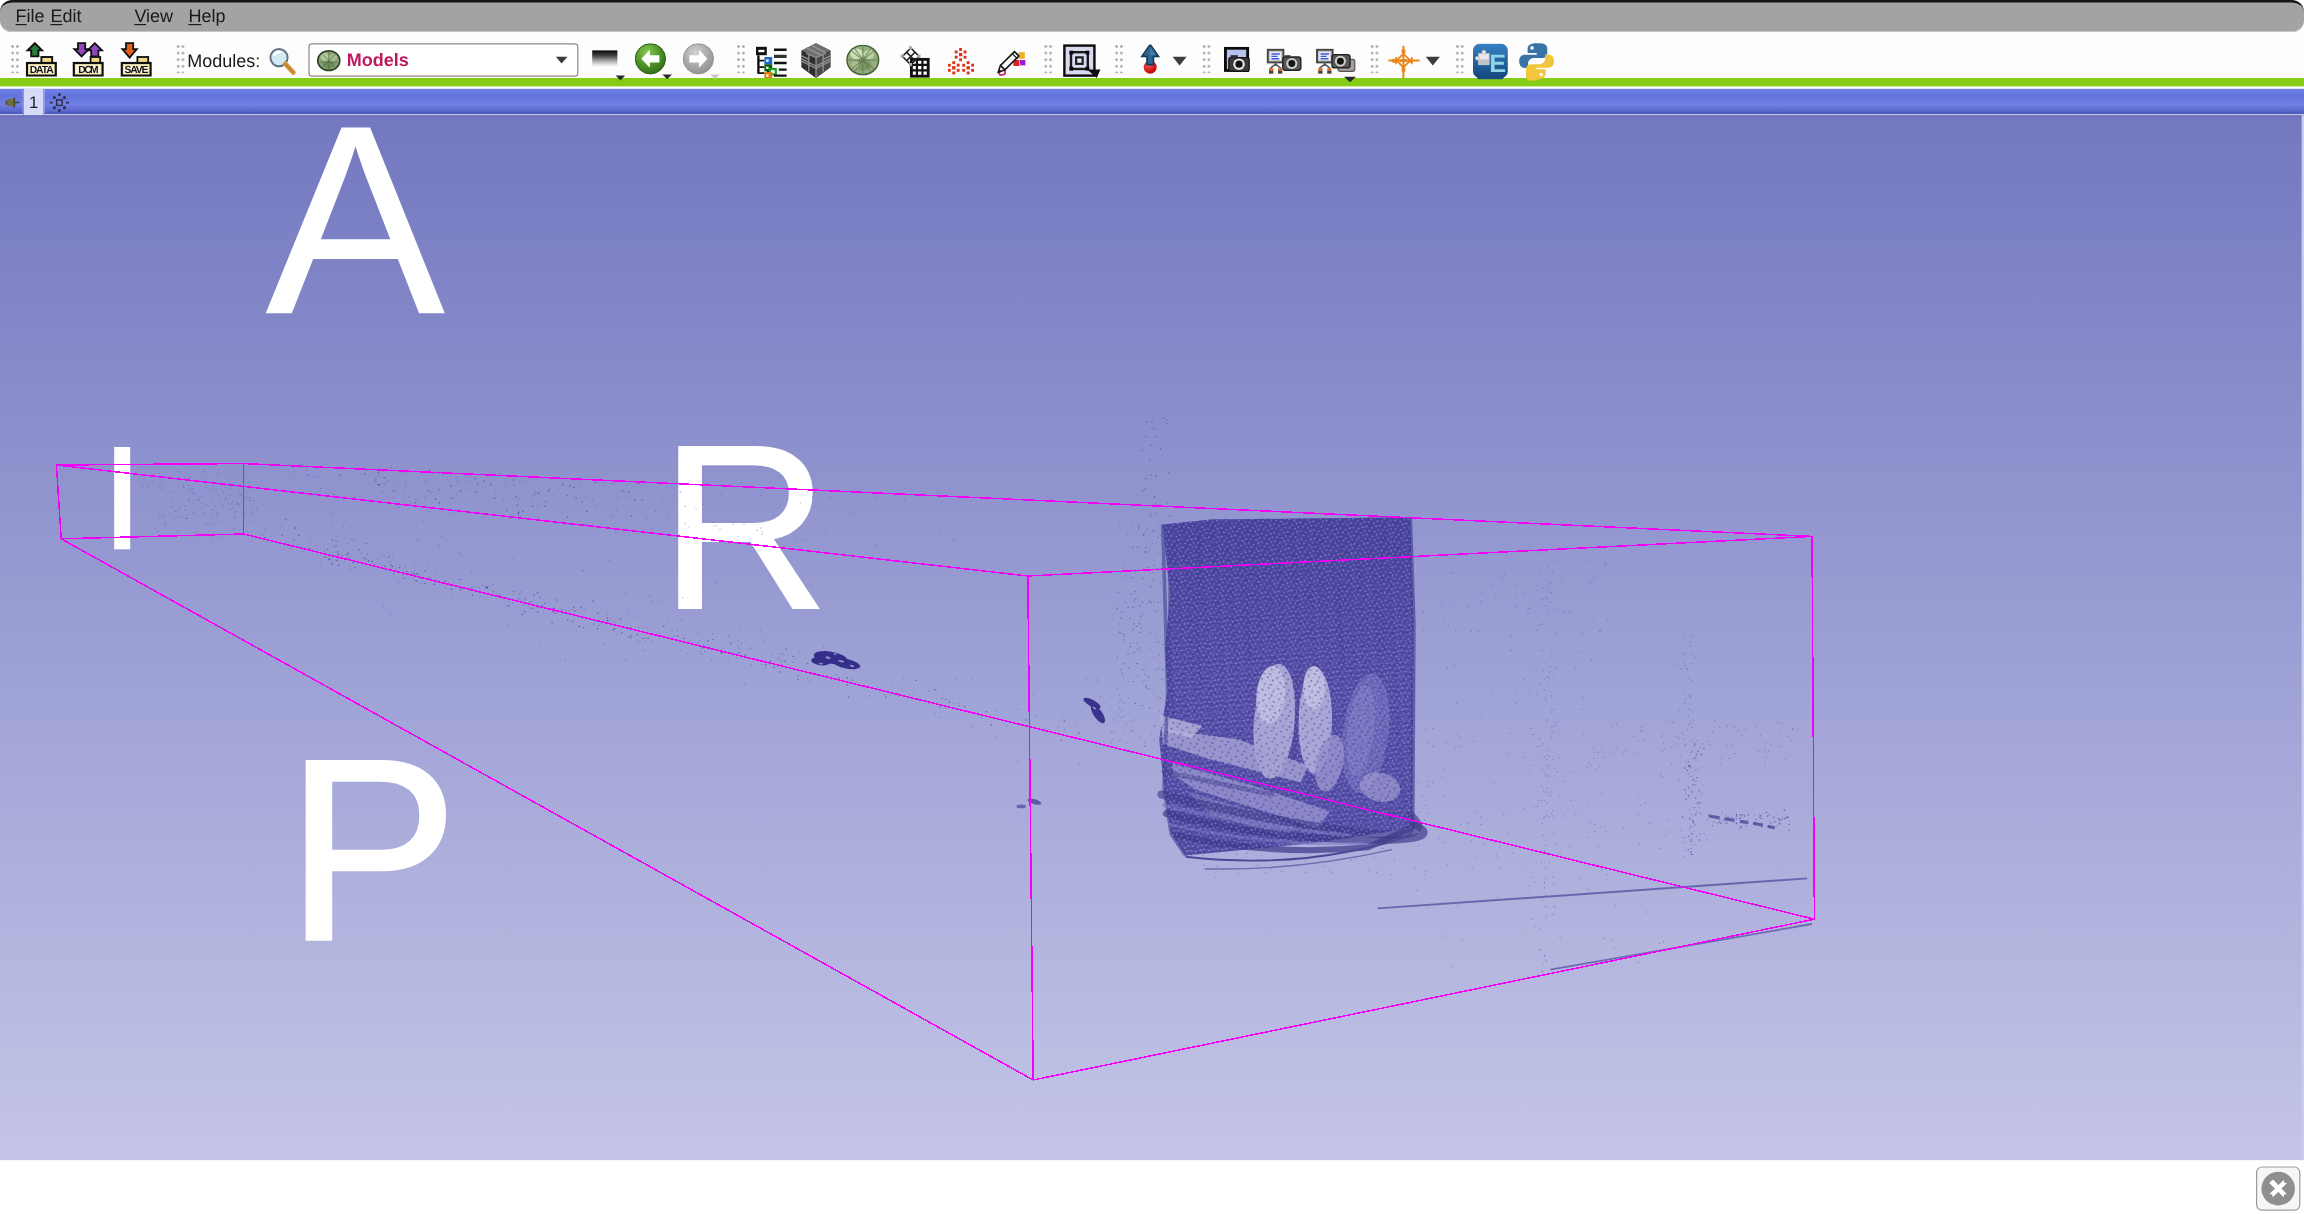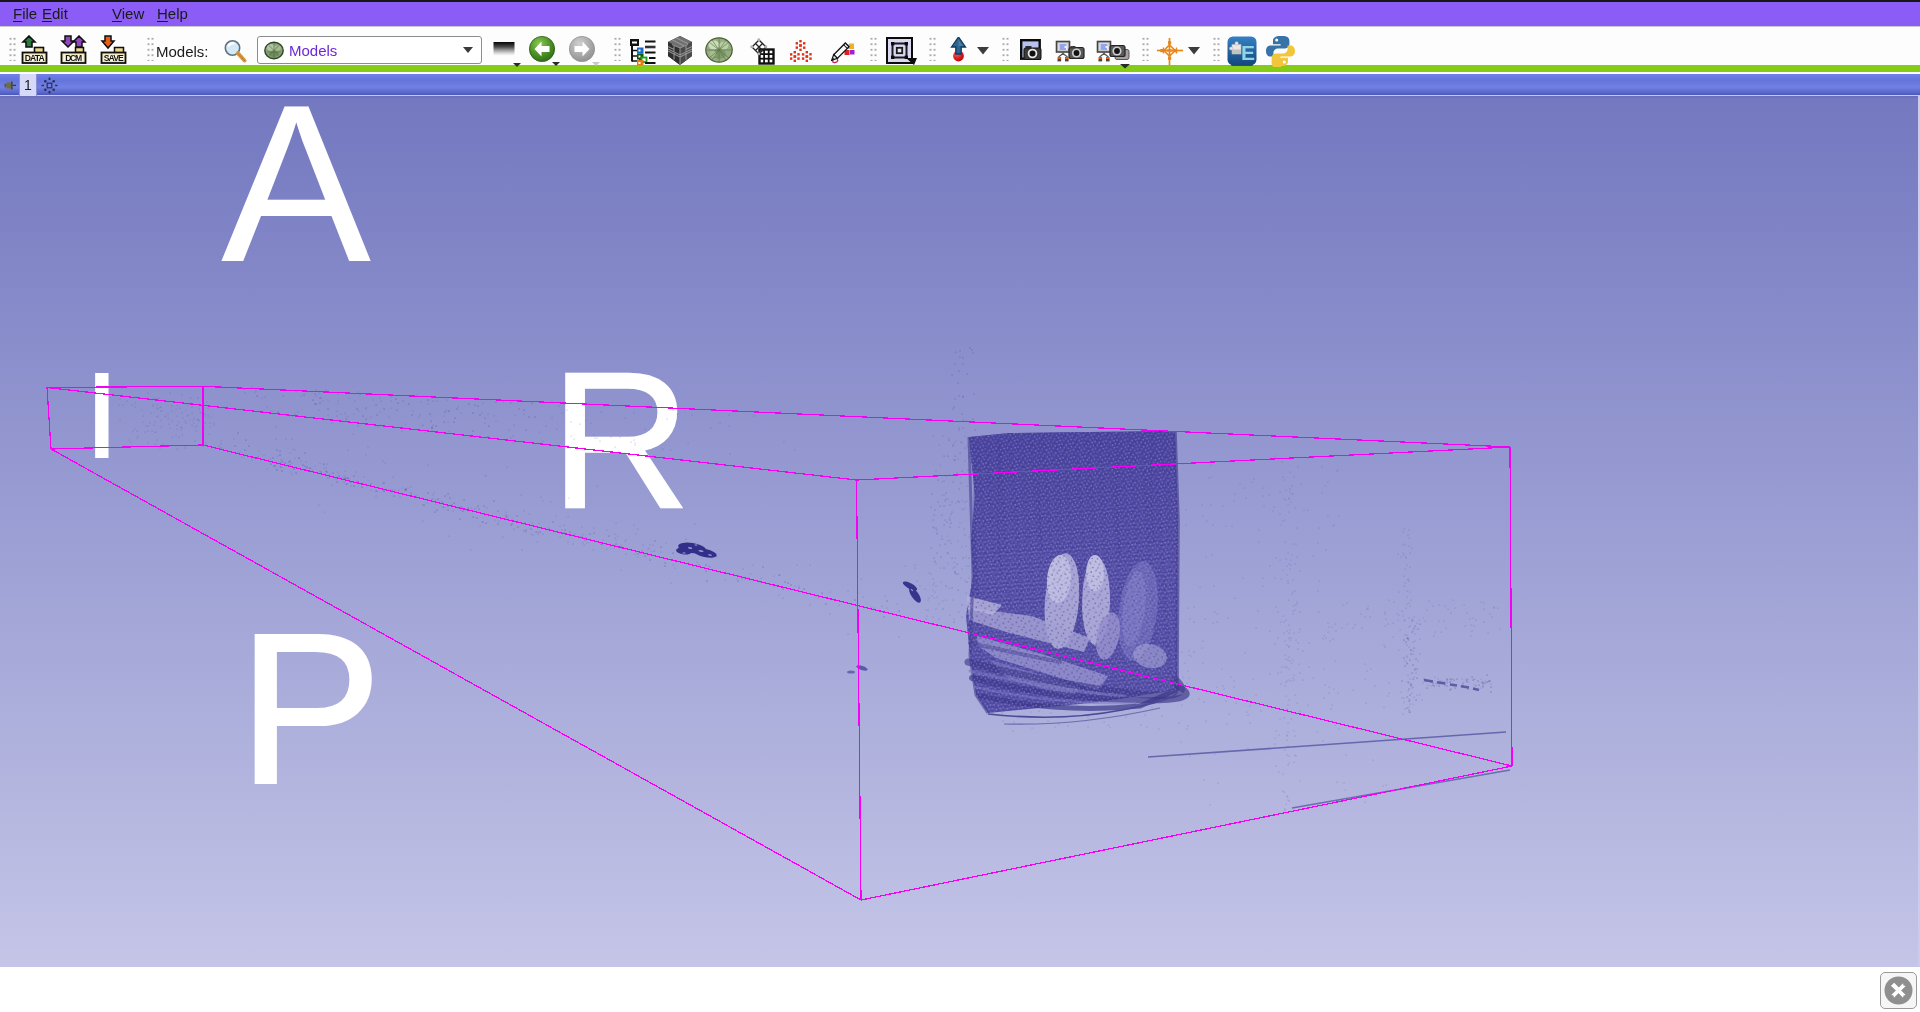--- a/index.html
+++ b/index.html
@@ -1,18 +1,18 @@
 <!DOCTYPE html>
 <html><head>
 <meta charset="utf-8">
 <style>
 html,body{margin:0;padding:0;width:1920px;height:1012px;overflow:hidden;
  font-family:"Liberation Sans",sans-serif;background:#fff;}
-#menubar{position:absolute;left:0;top:0;width:1920px;height:27px;background:#8b5cf6;
- border-top:2px solid #161616;border-bottom:1px solid #c9c9c9;box-sizing:border-box;}
+#menubar{position:absolute;left:0;top:0;width:1920px;height:27px;background:#a3a3a3;
+ border-top:2px solid #161616;border-bottom:1px solid #c9c9c9;box-sizing:border-box;border-radius:10px;}
 .mitem{position:absolute;top:3px;font-size:15px;color:#1a1a1a;}
 .mitem u{text-decoration-thickness:1px;text-underline-offset:2px;}
 #toolbar{position:absolute;left:0;top:27px;width:1920px;height:45px;background:#fdfdfd;
  border-bottom:7px solid #84cc16;box-sizing:border-box;}
 #ctrlbar{position:absolute;left:0;top:74px;width:1920px;height:21px;
  background:linear-gradient(#6f80ee 0%,#6374da 28%,#7280e4 62%,#5a67cc 88%,#4a57b8 100%);border-bottom:1px solid #c6c9e8;}
 #viewport{position:absolute;left:0;top:96px;width:1920px;height:871px;
  background:linear-gradient(#7378c0,#c4c5e7);}
 #bottombar{position:absolute;left:0;top:967px;width:1920px;height:45px;background:#ffffff;}
 .vlabel{position:absolute;color:#fff;font-family:"Liberation Sans",sans-serif;font-weight:normal;line-height:1;}
@@ -48,36 +48,36 @@
  <text x="13.7" y="26" font-size="8.6" font-weight="bold" font-family="Liberation Sans" fill="#111" text-anchor="middle" textLength="17">DCM</text>
 </svg>
 <svg class="ti" style="left:100px;top:8px" width="27" height="29">
  <polygon points="5,1 5,6 2,6 8,13 14,6 11,6 11,1" fill="#e55f1a" stroke="#101010" stroke-width="1.5"></polygon>
  <rect x="14.5" y="12.5" width="9" height="6" fill="#efd98a" stroke="#101010" stroke-width="1.5"></rect>
  <rect x="1.5" y="17.5" width="24" height="10.5" fill="#f0e4a8" stroke="#101010" stroke-width="1.8"></rect>
  <rect x="3.4" y="19.6" width="20.2" height="6.4" fill="#fcf8e0"></rect>
  <text x="13.7" y="26" font-size="8.6" font-weight="bold" font-family="Liberation Sans" fill="#111" text-anchor="middle" textLength="20">SAVE</text>
 </svg>
 <div class="grip" style="left:146px"></div>
-<div class="tlabel" style="left:156px;top:16px">Models:</div>
+<div class="tlabel" style="left:156px;top:16px">Modules:</div>
 <svg class="ti" style="left:223px;top:12px" width="26" height="26">
  <circle cx="9.5" cy="9" r="7.2" fill="#d3e9f5" stroke="#607080" stroke-width="1.6"></circle>
  <path d="M5.5,6.5 a5,5 0 0 1 5,-2" stroke="#fff" stroke-width="2.2" fill="none" stroke-linecap="round"></path>
  <line x1="14.8" y1="14.2" x2="21.5" y2="21.5" stroke="#d89a40" stroke-width="4" stroke-linecap="round"></line>
  <line x1="14.8" y1="14.2" x2="21.5" y2="21.5" stroke="#8a5a18" stroke-width="1" stroke-linecap="round" opacity="0.5"></line>
 </svg>
 <div class="ti" style="left:257px;top:9px;width:225px;height:28px;border:1px solid #8c8c8c;border-radius:3px;background:#fff;box-sizing:border-box;">
  <svg style="position:absolute;left:6px;top:4px" width="20" height="19">
   <ellipse cx="10" cy="9.5" rx="9.2" ry="8.2" fill="#88a277" stroke="#2e4426" stroke-width="1.4"></ellipse>
   <ellipse cx="7" cy="6.5" rx="4" ry="3.2" fill="#b8caa8" opacity="0.9"></ellipse>
   <ellipse cx="13.5" cy="7" rx="3.4" ry="2.8" fill="#a8bc96" opacity="0.9"></ellipse>
   <ellipse cx="10" cy="13" rx="5" ry="3" fill="#6d8a5c" opacity="0.9"></ellipse>
   <path d="M3,11 h14 M10,2 v15 M5,4.5 l10,10 M15,4.5 l-10,10" stroke="#54703f" stroke-width="0.8" fill="none" opacity="0.8"></path>
  </svg>
- <div style="position:absolute;left:31px;top:5px;font-size:15px;color:#6d28d9;">Models</div>
+ <div style="position:absolute;left:31px;top:5px;font-size:15px;color:#be185d;font-weight:bold;">Models</div>
  <svg style="position:absolute;right:6px;top:10px" width="12" height="8">
         <polygon points="0,0 10,0 5,6" fill="#3a3a3a"></polygon>
       </svg>
 </div>
 <svg class="ti" style="left:493px;top:14px" width="30" height="27">
  <defs>
         <linearGradient id="wl" x1="0" y1="0" x2="0" y2="1">
   <stop offset="0" stop-color="#050505"></stop>
           <stop offset="0.35" stop-color="#4a4a4a"></stop>
   <stop offset="0.6" stop-color="#9a9a9a"></stop>

